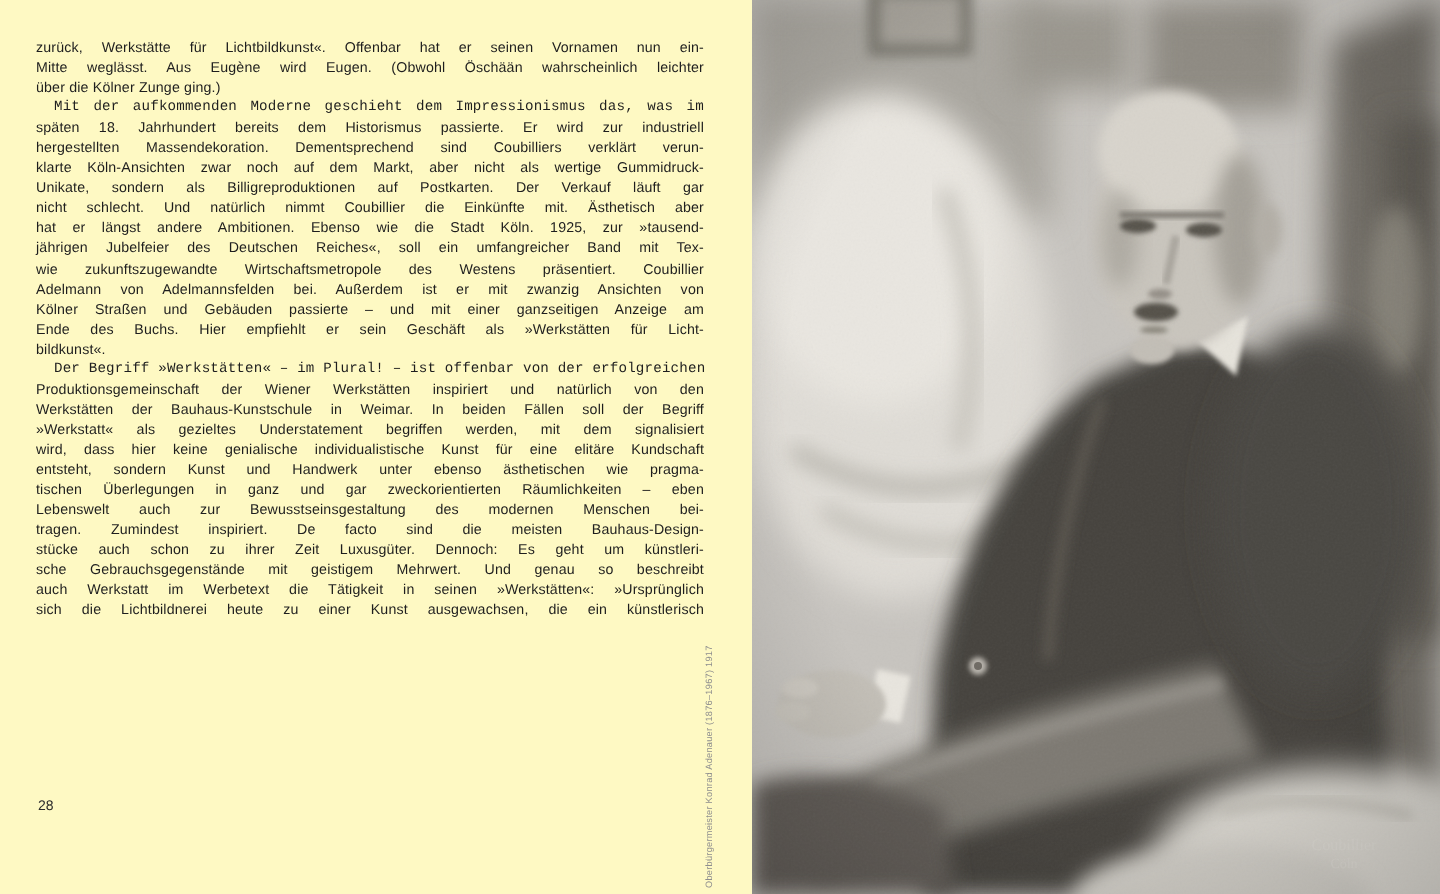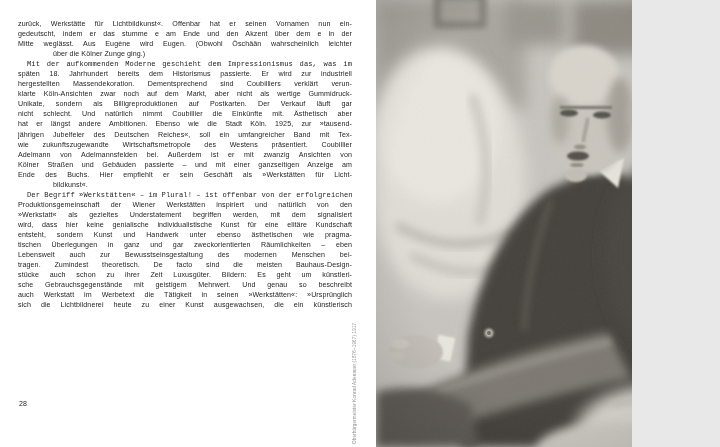--- a/index.html
+++ b/index.html
@@ -1,31 +1,31 @@
 <!DOCTYPE html>
 <html><head>
 <meta charset="utf-8">
 <style>
   html,body { margin:0; padding:0; background:#e8e8e8; }
   .spread {
-    position:relative; width:632px; height:447px;
-    background:#ffffff; overflow:hidden;
+    position:relative; width:720px; height:447px;
+    background:#fef9c3; overflow:hidden;
     font-family:"Liberation Sans", sans-serif;
   }
   
   .body-text {
     position:absolute; left:18px; top:19px; width:334px;
     color:#1e1e1e; font-size:7.1px; font-weight:400;
   }
   .line {
     height:10.06px; line-height:10.06px;
     text-align:justify; text-align-last:justify;
     white-space:nowrap; letter-spacing:0.012em;
   }
-  .line.last { text-align-last:left;margin-left:35px; }
+  .line.last { text-align-last:left; }
   .line.indent { text-indent:9px;font-family:Liberation Mono, monospace; }
   .page-number {
     position:absolute; left:19px; top:400px;
     font-size:7px; color:#2b2b2b;
   }
   .vcaption {
     position:absolute; left:352px; top:308px; height:136px;
     font-size:4.6px; color:#8e8e8e; letter-spacing:0.03em;
     writing-mode:vertical-rl; transform:rotate(180deg);
     white-space:nowrap;
@@ -35,45 +35,45 @@
   }
   .photo svg { display:block; width:344px; height:447px; }
 </style>
 </head>
 <body>
 
 <div class="spread">
 
   <div class="body-text">
       <div class="line">zurück, Werkstätte für Lichtbildkunst«. Offenbar hat er seinen Vornamen nun ein-</div>
-      <div class="line">gedeutscht, indem er das stumme e am Ende und den Akzent über dem e in der</div>
       <div class="line">Mitte weglässt. Aus Eugène wird Eugen. (Obwohl Öschään wahrscheinlich leichter</div>
       <div class="line last">über die Kölner Zunge ging.)</div>
       <div class="line indent">Mit der aufkommenden Moderne geschieht dem Impressionismus das, was im</div>
       <div class="line">späten 18. Jahrhundert bereits dem Historismus passierte. Er wird zur industriell</div>
       <div class="line">hergestellten Massendekoration. Dementsprechend sind Coubilliers verklärt verun-</div>
       <div class="line">klarte Köln-Ansichten zwar noch auf dem Markt, aber nicht als wertige Gummidruck-</div>
       <div class="line">Unikate, sondern als Billigreproduktionen auf Postkarten. Der Verkauf läuft gar</div>
       <div class="line">nicht schlecht. Und natürlich nimmt Coubillier die Einkünfte mit. Ästhetisch aber</div>
       <div class="line">hat er längst andere Ambitionen. Ebenso wie die Stadt Köln. 1925, zur »tausend-</div>
       <div class="line">jährigen Jubelfeier des Deutschen Reiches«, soll ein umfangreicher Band mit Tex-</div>
       <div class="line">wie zukunftszugewandte Wirtschaftsmetropole des Westens präsentiert. Coubillier</div>
       <div class="line">Adelmann von Adelmannsfelden bei. Außerdem ist er mit zwanzig Ansichten von</div>
       <div class="line">Kölner Straßen und Gebäuden passierte – und mit einer ganzseitigen Anzeige am</div>
       <div class="line">Ende des Buchs. Hier empfiehlt er sein Geschäft als »Werkstätten für Licht-</div>
       <div class="line last">bildkunst«.</div>
       <div class="line indent">Der Begriff »Werkstätten« – im Plural! – ist offenbar von der erfolgreichen</div>
       <div class="line">Produktionsgemeinschaft der Wiener Werkstätten inspiriert und natürlich von den</div>
+      <div class="line">Werkstätten der Bauhaus-Kunstschule in Weimar. In beiden Fällen soll der Begriff</div>
       <div class="line">»Werkstatt« als gezieltes Understatement begriffen werden, mit dem signalisiert</div>
       <div class="line">wird, dass hier keine genialische individualistische Kunst für eine elitäre Kundschaft</div>
       <div class="line">entsteht, sondern Kunst und Handwerk unter ebenso ästhetischen wie pragma-</div>
       <div class="line">tischen Überlegungen in ganz und gar zweckorientierten Räumlichkeiten – eben</div>
       <div class="line">Lebenswelt auch zur Bewusstseinsgestaltung des modernen Menschen bei-</div>
-      <div class="line">tragen. Zumindest theoretisch. De facto sind die meisten Bauhaus-Design-</div>
-      <div class="line">stücke auch schon zu ihrer Zeit Luxusgüter. Bildern: Es geht um künstleri-</div>
+      <div class="line">tragen. Zumindest inspiriert. De facto sind die meisten Bauhaus-Design-</div>
+      <div class="line">stücke auch schon zu ihrer Zeit Luxusgüter. Dennoch: Es geht um künstleri-</div>
       <div class="line">sche Gebrauchsgegenstände mit geistigem Mehrwert. Und genau so beschreibt</div>
       <div class="line">auch Werkstatt im Werbetext die Tätigkeit in seinen »Werkstätten«: »Ursprünglich</div>
       <div class="line">sich die Lichtbildnerei heute zu einer Kunst ausgewachsen, die ein künstlerisch</div>
     </div>
 
   <div class="page-number">28</div>
 
   <div class="vcaption">Oberbürgermeister Konrad Adenauer (1876–1967) 1917</div>
 
   <div class="photo">

